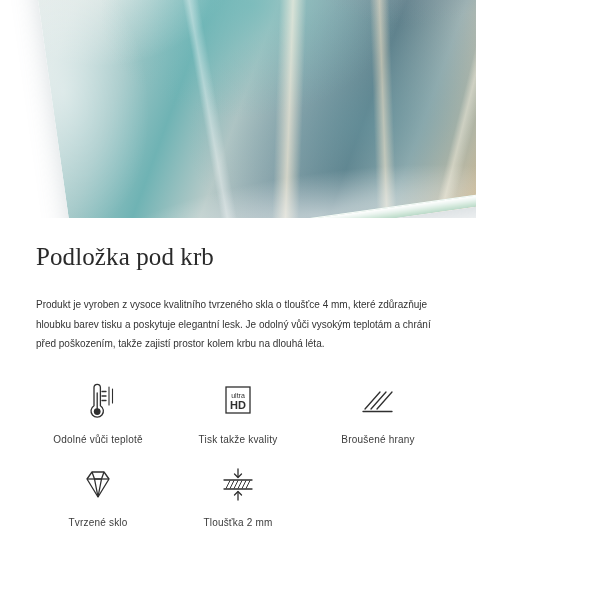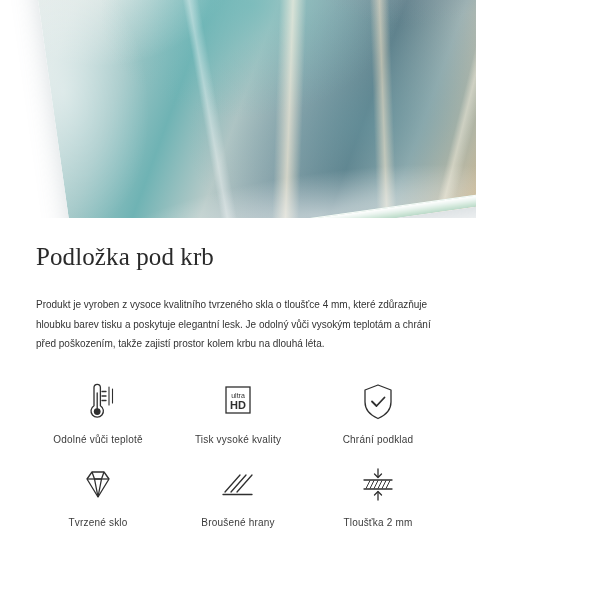--- a/index.html
+++ b/index.html
@@ -249,61 +249,52 @@
     </div>
 
     <div class="feature">
       <div class="ico">
         <svg width="44" height="40" viewBox="0 0 44 40">
           <rect x="10" y="5" width="24" height="26" fill="none" stroke="#2f2f2f" stroke-width="1.3"></rect>
           <text x="22" y="16" font-family="Liberation Sans, sans-serif" font-size="7" fill="#2f2f2f" text-anchor="middle">ultra</text>
           <text x="22" y="27" font-family="Liberation Sans, sans-serif" font-size="11" font-weight="bold" fill="#2f2f2f" text-anchor="middle">HD</text>
         </svg>
       </div>
-      <div class="cap">Tisk vysoké kvality</div>
-    </div>
-
-    <div class="feature">
-      <div class="ico">
-        <svg width="42" height="42" viewBox="0 0 42 42">
-          <path d="M21 4 L34 9 V21 C34 29 28 34.5 21 37.5 C14 34.5 8 29 8 21 V9 Z" fill="none" stroke="#2f2f2f" stroke-width="1.3" stroke-linejoin="round"></path>
-          <path d="M15 20.5 L19.5 25 L27.5 16.5" fill="none" stroke="#2f2f2f" stroke-width="1.8" stroke-linecap="round" stroke-linejoin="round"></path>
-        </svg>
-      </div>
-      <div class="cap">Chrání podklad</div>
+      <div class="cap">Tisk takže kvality</div>
+    </div>
+
+
+    <div class="feature">
+      <div class="ico">
+        <svg width="48" height="34" viewBox="0 0 48 34">
+          <g stroke="#2f2f2f" stroke-width="1.3" stroke-linecap="round" fill="none">
+            <line x1="11" y1="24" x2="26" y2="7"></line>
+            <line x1="17" y1="24" x2="32" y2="7"></line>
+            <line x1="23" y1="24" x2="38" y2="7"></line>
+            <line x1="29" y1="24" x2="44" y2="7" opacity="0"></line>
+            <line x1="9" y1="26.5" x2="38" y2="26.5"></line>
+          </g>
+        </svg>
+      </div>
+      <div class="cap">Broušené hrany</div>
     </div>
 
     <div class="feature">
       <div class="ico">
         <svg width="44" height="38" viewBox="0 0 44 38">
           <g fill="none" stroke="#2f2f2f" stroke-width="1.3" stroke-linejoin="round">
             <path d="M11 13 L16 6 H28 L33 13 L22 31 Z"></path>
             <path d="M11 13 H33"></path>
             <path d="M16 6 L18.5 13 L22 31"></path>
             <path d="M28 6 L25.5 13 L22 31"></path>
             <path d="M18.5 13 H25.5"></path>
           </g>
         </svg>
       </div>
       <div class="cap">Tvrzené sklo</div>
-    </div>
-
-    <div class="feature">
-      <div class="ico">
-        <svg width="48" height="34" viewBox="0 0 48 34">
-          <g stroke="#2f2f2f" stroke-width="1.3" stroke-linecap="round" fill="none">
-            <line x1="11" y1="24" x2="26" y2="7"></line>
-            <line x1="17" y1="24" x2="32" y2="7"></line>
-            <line x1="23" y1="24" x2="38" y2="7"></line>
-            <line x1="29" y1="24" x2="44" y2="7" opacity="0"></line>
-            <line x1="9" y1="26.5" x2="38" y2="26.5"></line>
-          </g>
-        </svg>
-      </div>
-      <div class="cap">Broušené hrany</div>
     </div>
 
     <div class="feature">
       <div class="ico">
         <svg width="44" height="40" viewBox="0 0 44 40">
           <g stroke="#2f2f2f" stroke-width="1.3" fill="none" stroke-linecap="round" stroke-linejoin="round">
             <line x1="22" y1="4" x2="22" y2="12"></line>
             <path d="M18.5 9 L22 12.5 L25.5 9"></path>
             <line x1="8" y1="15" x2="36" y2="15"></line>
             <line x1="8" y1="24" x2="36" y2="24"></line>

